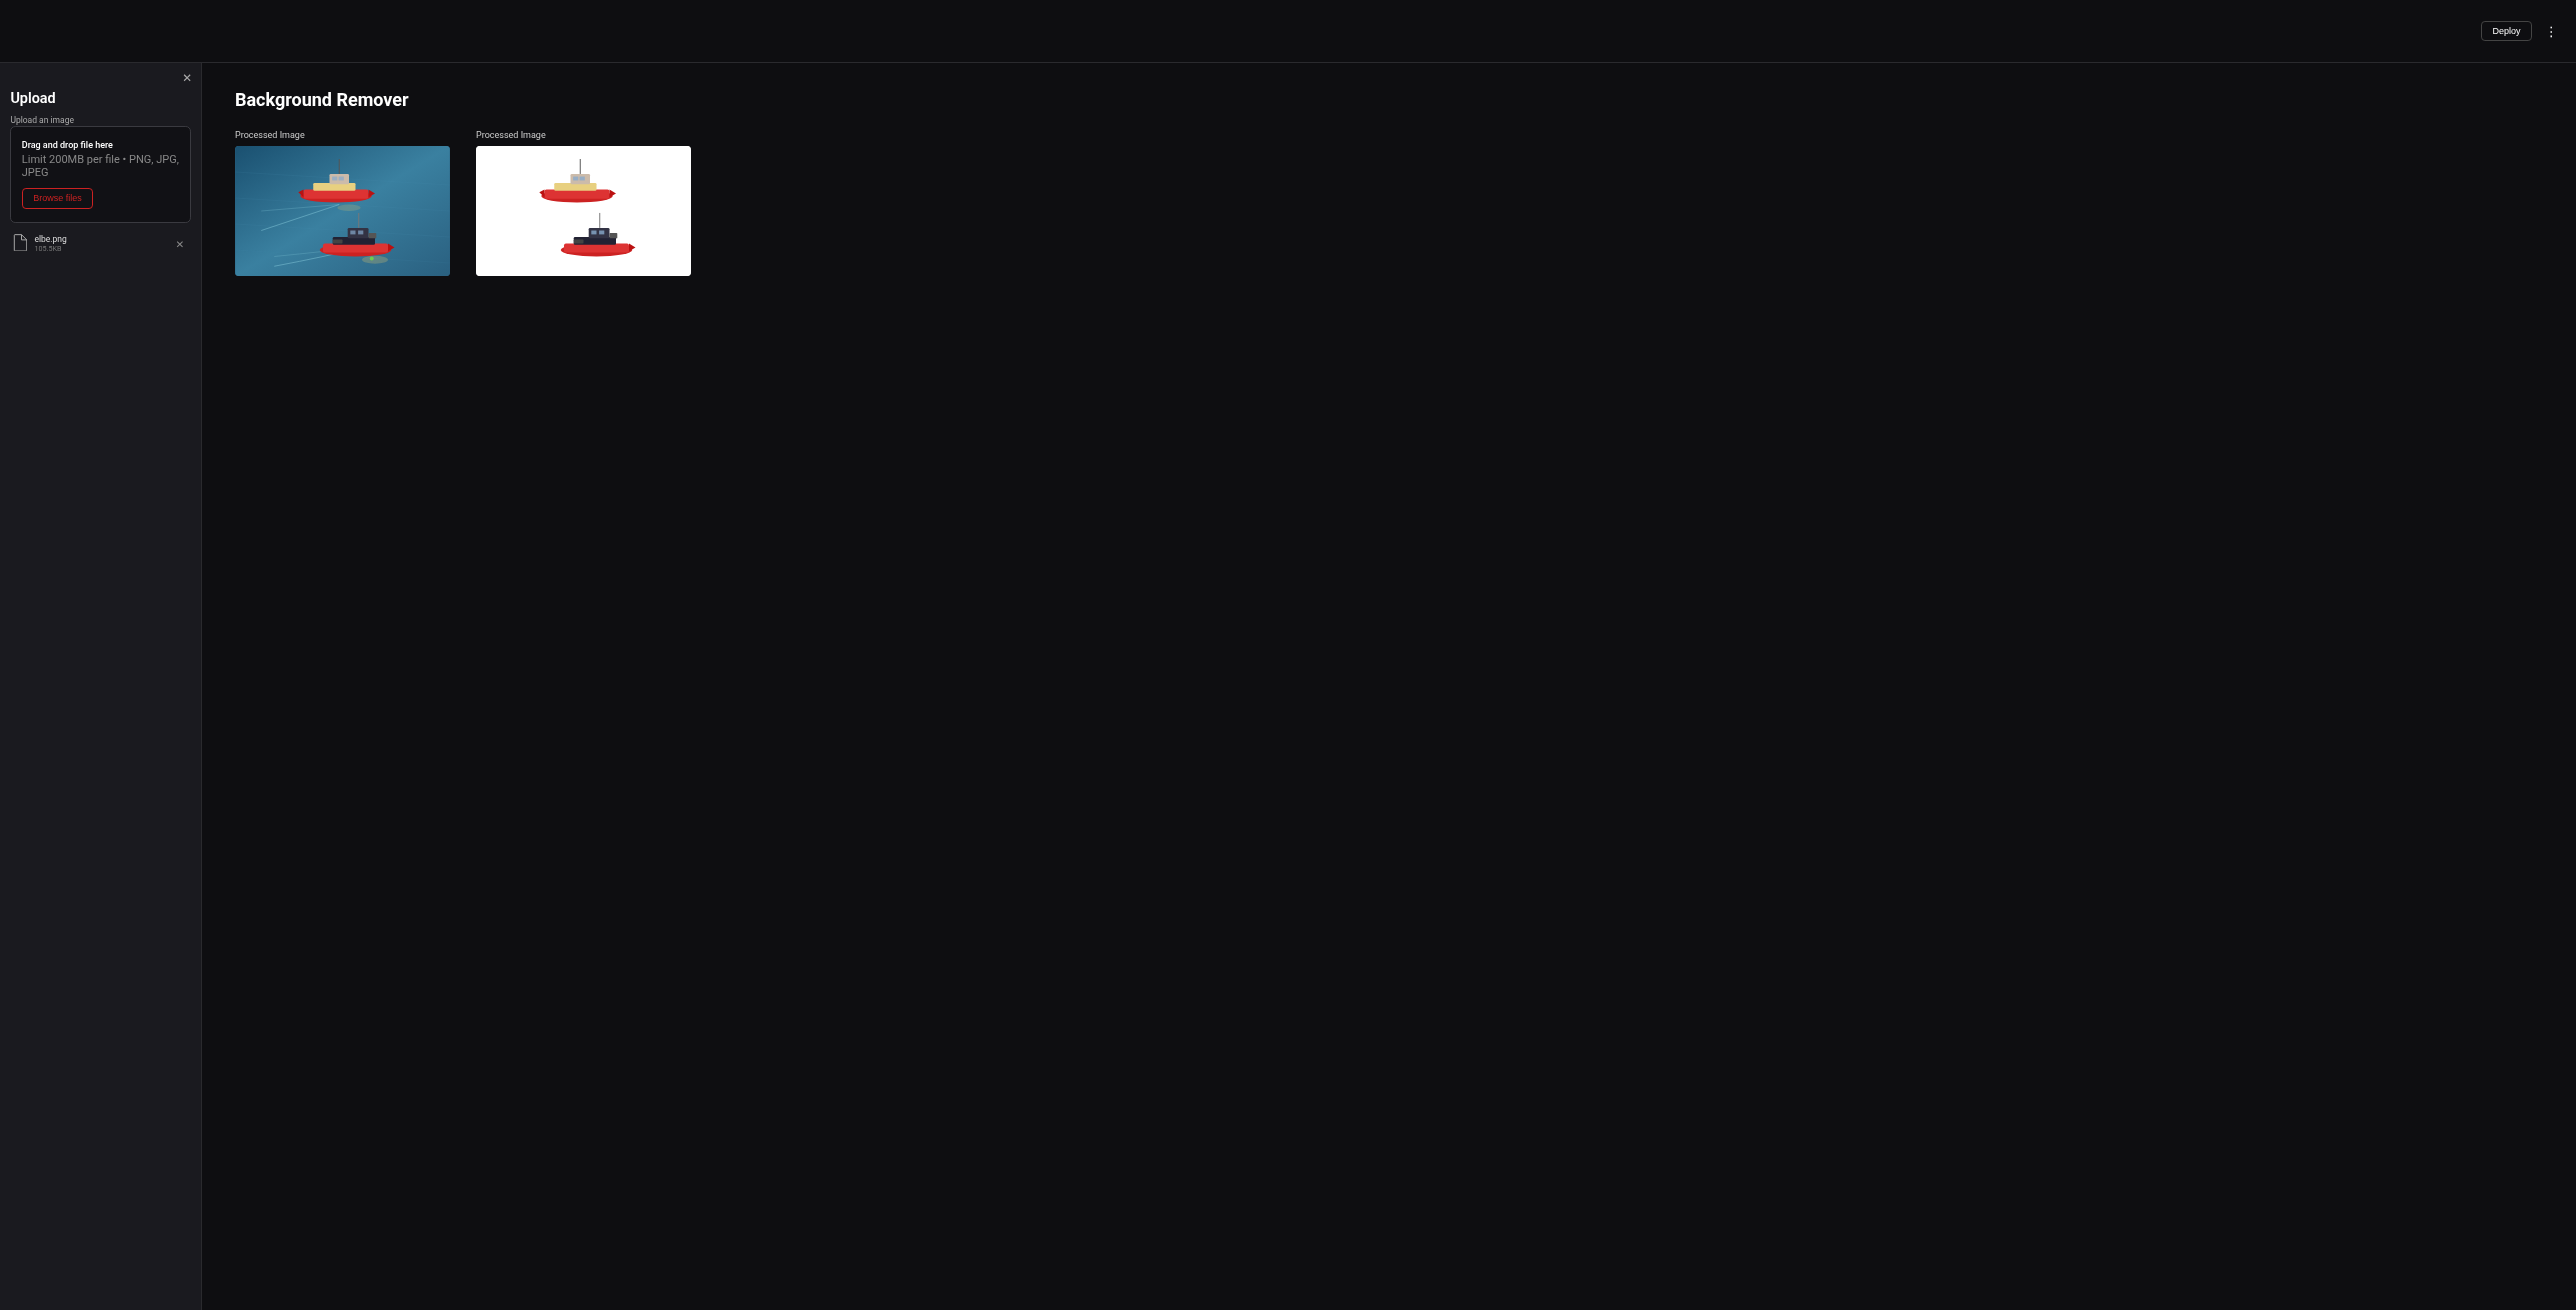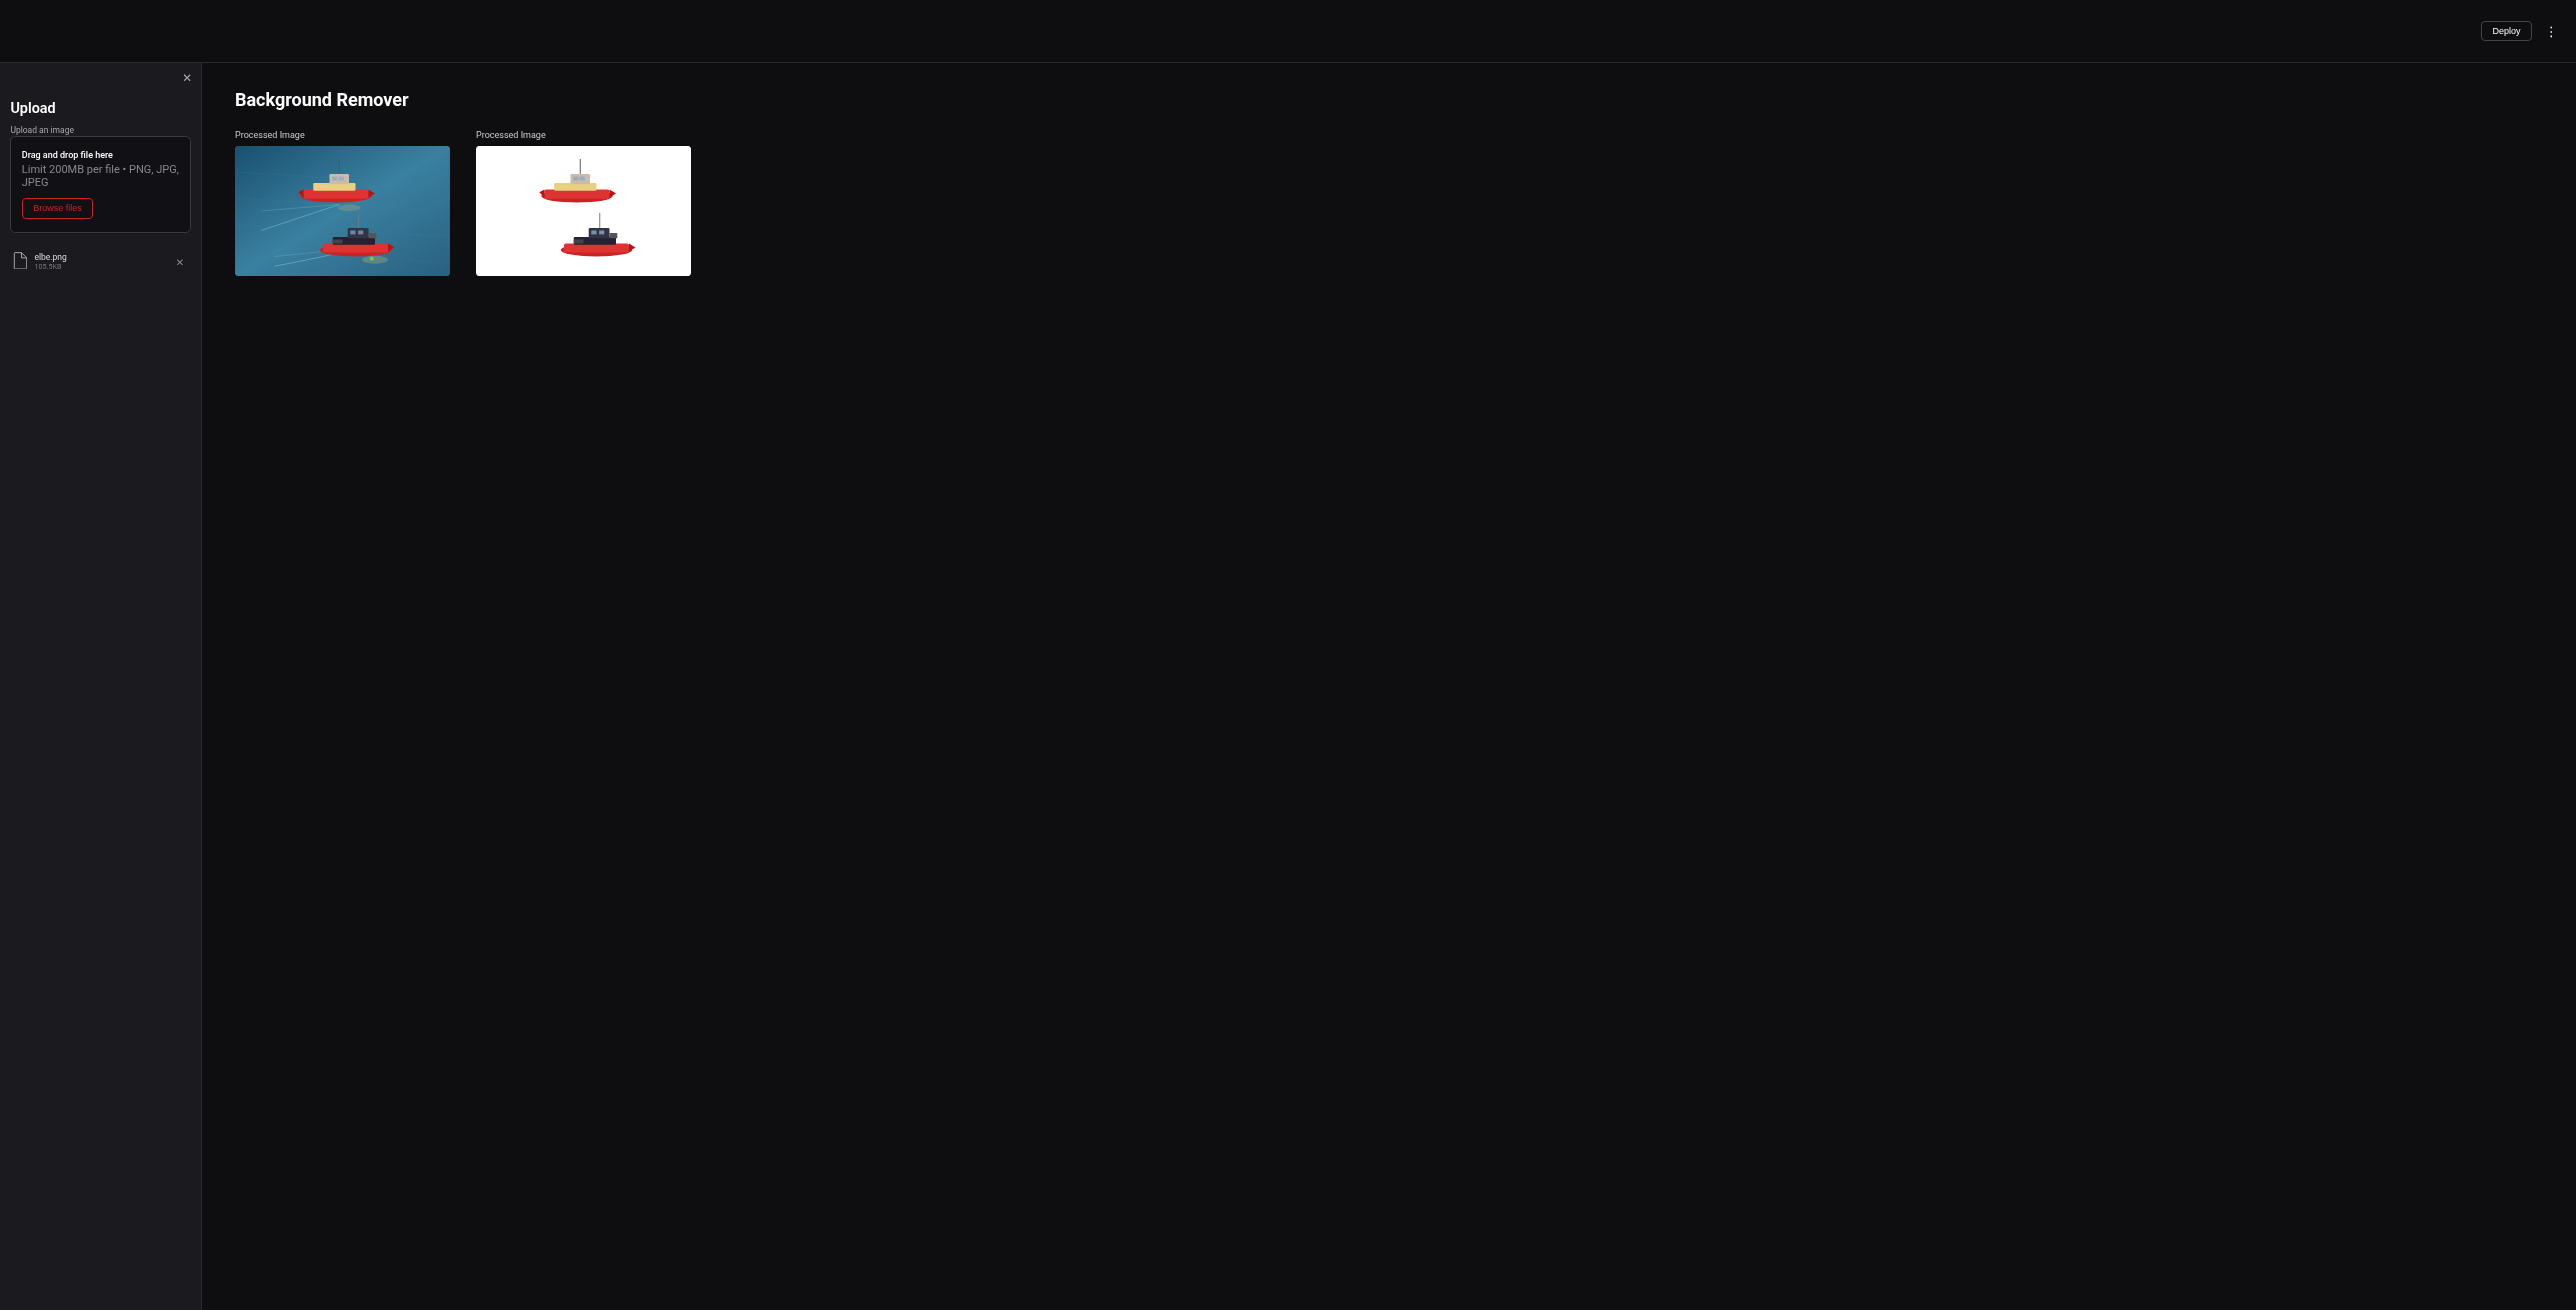--- a/index.html
+++ b/index.html
@@ -80,36 +80,36 @@
       color: #aaa;
       cursor: pointer;
       font-size: 11.7px;
       line-height: 1;
     }
 
     .sidebar-title {
       font-size: 14.4px;
       font-weight: 600;
       margin-bottom: 7.8px;
-      margin-top: 24px;
+      margin-top: 14px;
     }
 
     .sidebar-subtitle {
       font-size: 8.5px;
       color: #aaa;
       margin-bottom: 1px;
     }
 
     
     .dropzone {
       border: 0.7px solid #3a3a40;
       border-radius: 5.2px;
       padding: 13px 10.4px;
       background-color: #111115;
-      margin-bottom: 14px;
+      margin-bottom: 6px;
     }
 
     .dropzone-title {
       font-size: 9px;
       font-weight: 500;
       margin-bottom: 2.6px;
     }
 
     .dropzone-subtitle {
       font-size: 11px;

